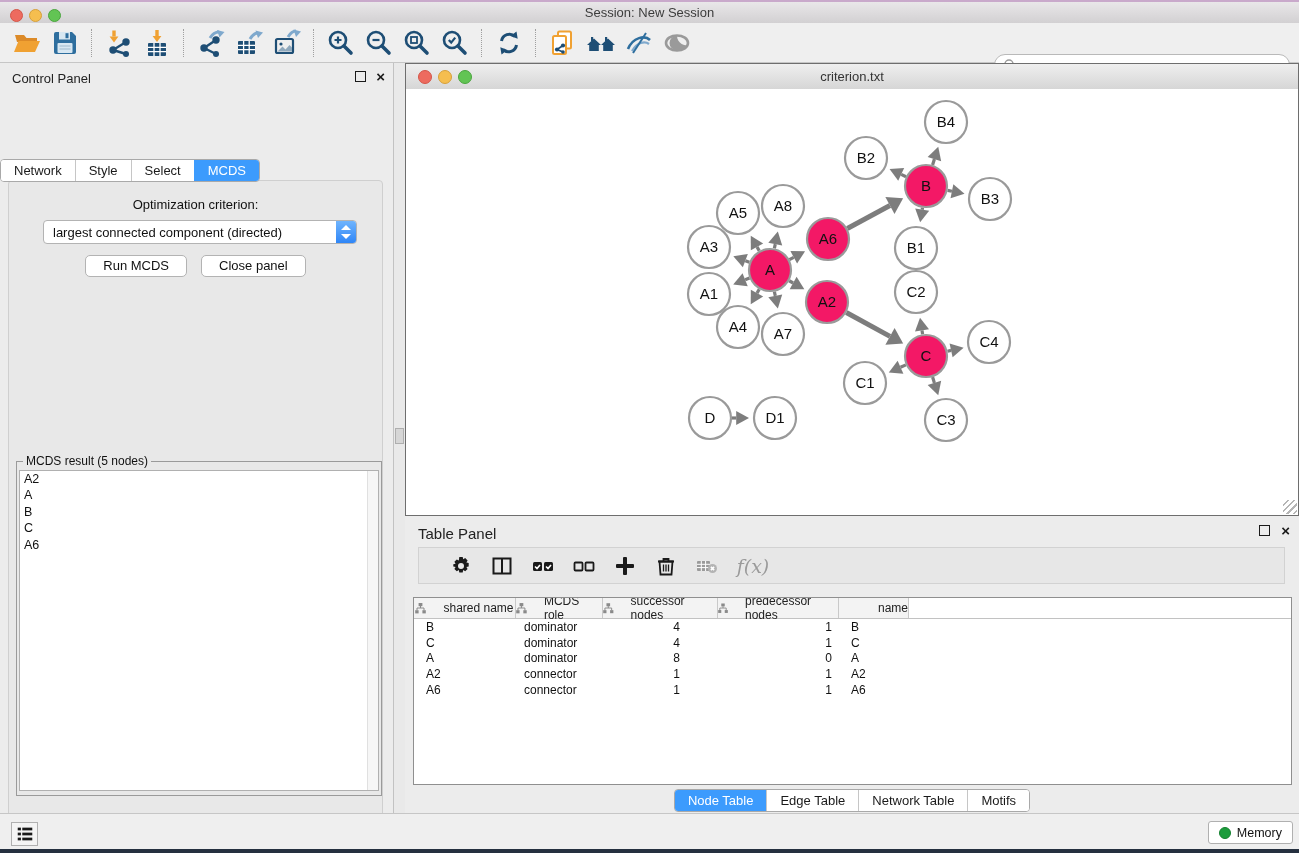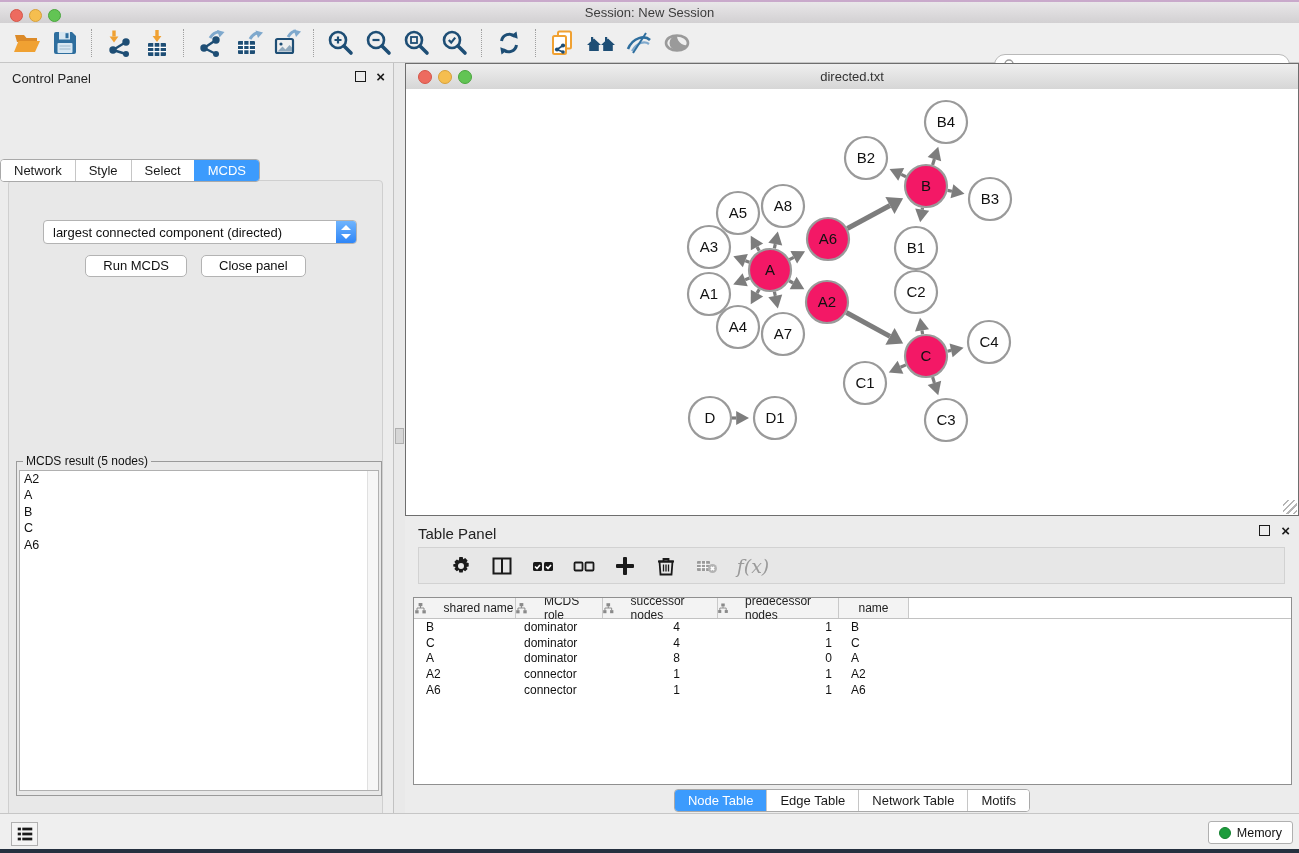--- a/index.html
+++ b/index.html
@@ -71,21 +71,21 @@
   .thead{display:flex;height:20px;border-bottom:1px solid #c2c2c2;}
   .th{background:#f3f3f3;border-right:1px solid #c9c9c9;display:flex;align-items:center;justify-content:center;gap:17px;font-size:12px;color:#222;box-sizing:border-box;}
   .th.filler{background:#fff;border-right:none;flex:1;}
   .trow{display:flex;height:15.7px;align-items:center;}
   .td{font-size:12px;color:#111;box-sizing:border-box;white-space:nowrap;overflow:hidden;}
   .c0{width:102px;padding-left:12px;}
   .c1{width:87px;padding-left:8px;}
   .c2{width:115px;text-align:right;padding-right:38px;}
   .c3{width:121px;text-align:right;padding-right:7px;}
   .c4{width:70px;padding-left:12px;}
-  .w0{width:102px;}.w1{width:87px;}.w2{width:115px;}.w3{width:121px;justify-content:space-between;}.w4{width:70px;}
+  .w0{width:102px;}.w1{width:87px;}.w2{width:115px;}.w3{width:121px;justify-content:space-between;}.w4{width:70px;justify-content:flex-end;}
   .tp-tabs{position:absolute;left:0;width:894px;top:273px;display:flex;justify-content:center;}
 
   
   .statusbar{left:0;top:813px;width:1299px;height:36px;background:#efefef;border-top:1px solid #c6c6c6;}
   .list-btn{position:absolute;left:11px;top:8px;width:27px;height:24px;background:#f4f4f4;border:1px solid #b0b0b0;display:flex;align-items:center;justify-content:center;box-sizing:border-box;}
   .memory-btn{position:absolute;right:6px;top:7px;height:23px;background:#fff;border:1px solid #b0b0b0;border-radius:3px;display:flex;align-items:center;gap:6px;padding:0 10px;box-sizing:border-box;}
   .mem-dot{width:12px;height:12px;border-radius:50%;background:#1C9C3C;border:1px solid #14812f;box-sizing:border-box;}
   .memory-btn span.lbl{font-size:12.5px;color:#111;}
   .bottom-strip{left:0;top:849px;width:1299px;height:4px;background:#25303f;}
 </style>
@@ -257,20 +257,21 @@
     </div>
     <div class="abs cp-tabs">
       <div class="tabgroup">
         <span class="tab">Network</span>
         <span class="tab">Style</span>
         <span class="tab">Select</span>
         <span class="tab active">MCDS</span>
       </div>
     </div>
     <div class="abs cp-content">
+      <div class="abs crit-label">Optimization criterion:</div>
       <div class="abs dropdown">
         <span class="dd-val">largest connected component (directed)</span>
         <span class="dd-stepper">
             <span class="up"></span>
             <span class="dn"></span>
           </span>
       </div>
       <div class="abs btn-row">
         <span class="pbtn">Run MCDS</span>
         <span class="pbtn">Close panel</span>
@@ -291,21 +292,21 @@
 
   <div class="abs splitter-handle"></div>
 
   <div class="abs net-frame">
     <div class="net-titlebar">
       <div class="abs lights">
         <span class="light r"></span>
         <span class="light y"></span>
         <span class="light g"></span>
       </div>
-      <div class="net-title">directed.txt</div>
+      <div class="net-title">criterion.txt</div>
     </div>
     <div class="net-canvas">
       <svg id="graph-svg" width="892" height="426" viewBox="0 0 892 426">
           <line x1="353.230235352432" y1="161.8163567215194" x2="351.0135299505247" y2="157.8678502243721" stroke="#7d7d7d" stroke-width="3.2"></line>
           <polygon points="344.7279036743986,146.6715784200225 357.1871751510539,154.40194414688202 344.83988474999546,161.33375630186217" fill="#7d7d7d"></polygon>
           <line x1="368.3793183343823" y1="159.44027896919482" x2="369.2685125405723" y2="155.06270749256694" stroke="#7d7d7d" stroke-width="3.2"></line>
           <polygon points="371.8244419684573,142.47967030913338 376.20682276321327,156.47205175654088 362.33020231793137,153.653363228593" fill="#7d7d7d"></polygon>
           <line x1="343.4146596993366" y1="173.23831431286462" x2="339.34248260353485" y2="171.70290327674266" stroke="#7d7d7d" stroke-width="3.2"></line>
           <polygon points="327.32812944623856,167.17290126661456 341.84033417921296,165.07816648907462 336.84463102785674,178.3276400644107" fill="#7d7d7d"></polygon>
           <line x1="343.52754906265756" y1="189.05473479501998" x2="339.1431815639264" y2="190.77973184370106" stroke="#7d7d7d" stroke-width="3.2"></line>

